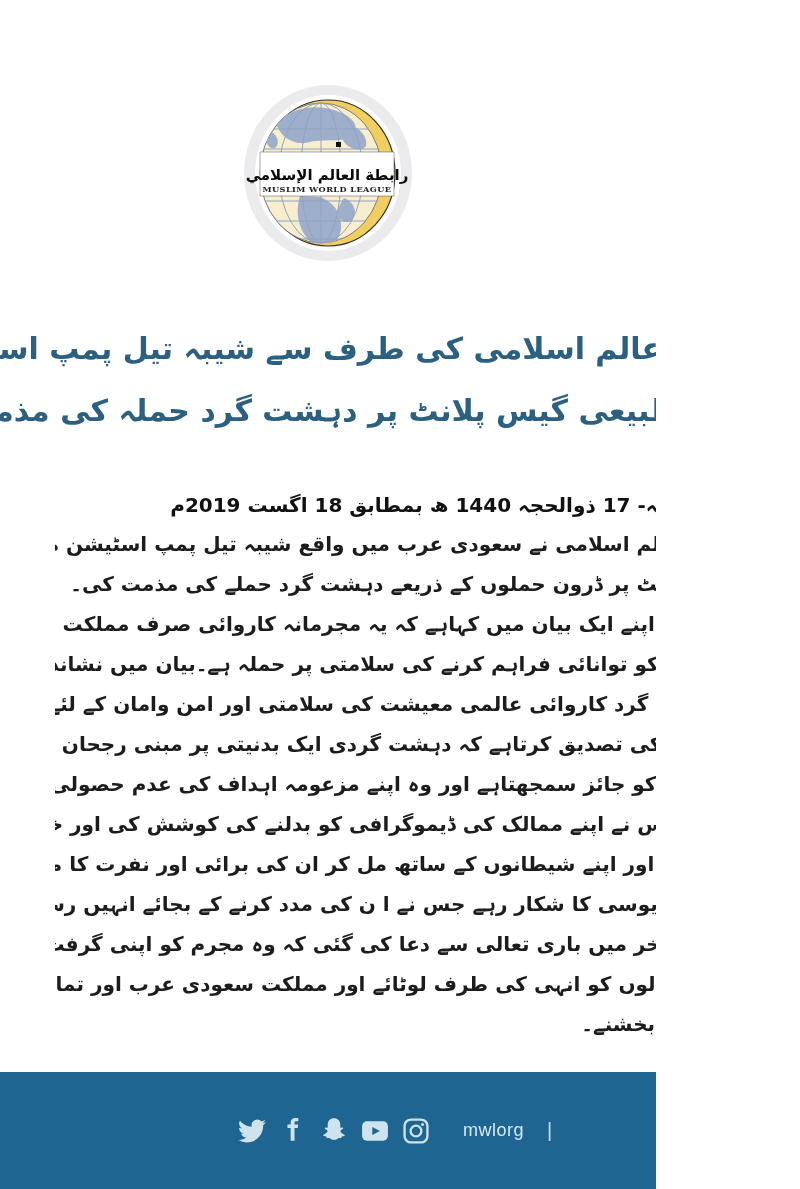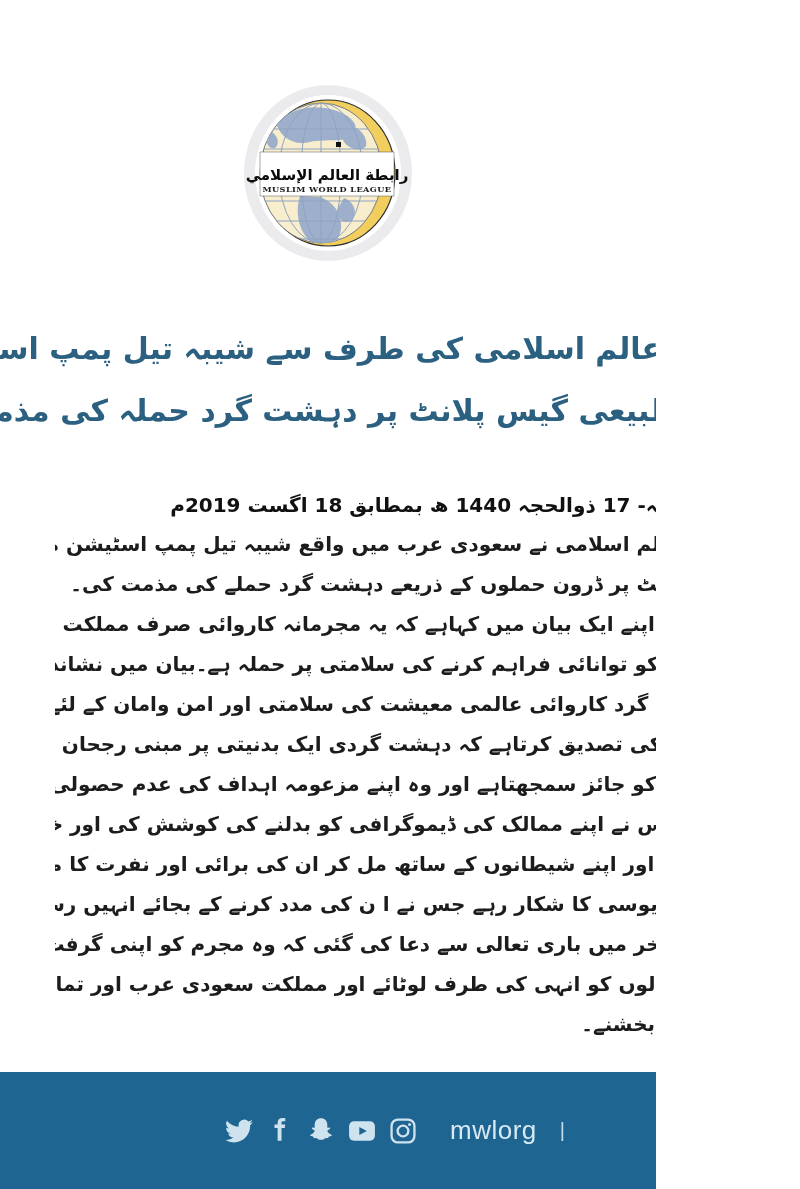--- a/index.html
+++ b/index.html
@@ -39,21 +39,21 @@
   .bl.r { text-align:right;   text-align-last:right; }
 
   
   .footer {
     position:absolute; left:0; top:1072px; width:800px; height:117px;
     background:#1E6591; display:flex; align-items:center; justify-content:center;
     gap:13px; color:#D7E9F3; font-family:"Liberation Sans", sans-serif;
   }
   .footer .icon { display:inline-flex; width:28px; height:28px; align-items:center; justify-content:center; }
   .footer .icon svg { display:block; }
-  .footer .handle { margin-left:20px; font-size:26px; letter-spacing:.5px; }
+  .footer .handle { margin-left:20px; font-size:18px; letter-spacing:.5px; }
   .footer .sep { margin:0 10px; font-size:20px; opacity:.9; }
   .footer .website { font-size:22px; letter-spacing:.5px; }
 </style>
 </head>
 <body>
 
 <div class="page">
 
   <div class="logo">
     <svg width="172" height="178" viewBox="0 0 172 178" xmlns="http://www.w3.org/2000/svg">

